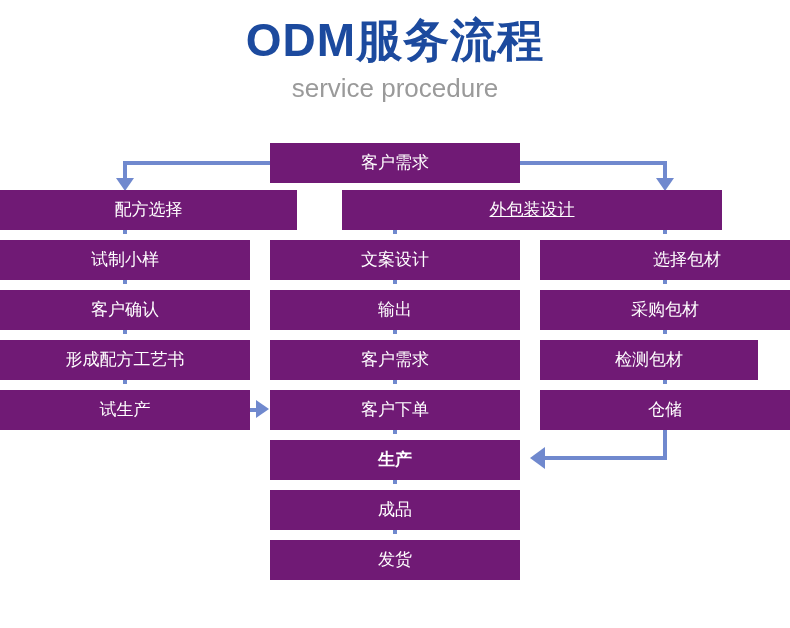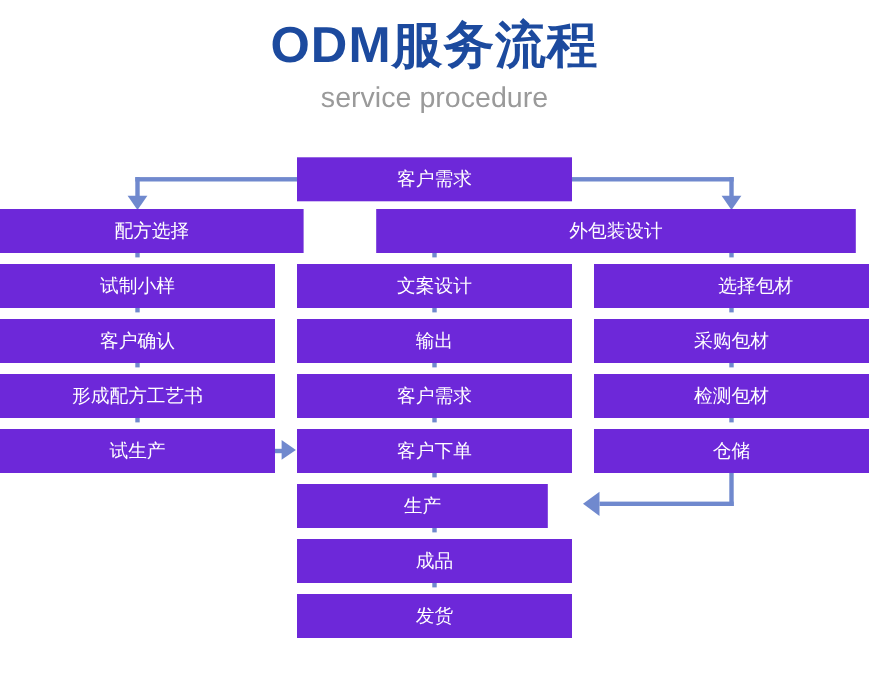--- a/index.html
+++ b/index.html
@@ -42,21 +42,21 @@
     font-size: 26px;
     font-weight: normal;
     color: #9a9a9a;
     line-height: 32px;
     white-space: nowrap;
   }
 
   
   .node {
     position: absolute;
-    background: #6d28d9;
+    background: #701a75;
     color: #ffffff;
     font-size: 17px;
     line-height: 40px;
     height: 40px;
     text-align: center;
     white-space: nowrap;
     overflow: hidden;
     z-index: 3;
   }
 
@@ -140,35 +140,35 @@
   <div class="conn-v" style="left:663px; top:272px; height:12px;"></div>
   <div class="conn-v" style="left:663px; top:322px; height:12px;"></div>
   <div class="conn-v" style="left:663px; top:372px; height:12px;"></div>
 
   <div class="conn-v" style="left:663px; top:422px; height:38px;"></div>
   <div class="conn-h" style="left:545px; top:456px; width:122px;"></div>
   <div class="arrow-left" style="left:530px; top:447px;"></div>
 
   <div class="node" style="left:270px; top:143px; width:250px;">客户需求</div>
 
-  <div class="node" style="left:0px; top:190px; width:276px;">配方选择</div>
+  <div class="node" style="left:0px; top:190px; width:297px;">配方选择</div>
   <div class="node" style="left:0px; top:240px; width:250px;">试制小样</div>
   <div class="node" style="left:0px; top:290px; width:250px;">客户确认</div>
   <div class="node" style="left:0px; top:340px; width:250px;">形成配方工艺书</div>
   <div class="node" style="left:0px; top:390px; width:250px;">试生产</div>
 
-  <div class="node" style="left:342px; top:190px; width:436px;">外包装设计</div>
+  <div class="node" style="left:342px; top:190px; width:380px;text-decoration:underline;">外包装设计</div>
 
   <div class="node" style="left:270px; top:240px; width:250px;">文案设计</div>
   <div class="node" style="left:270px; top:290px; width:250px;">输出</div>
   <div class="node" style="left:270px; top:340px; width:250px;">客户需求</div>
   <div class="node" style="left:270px; top:390px; width:250px;">客户下单</div>
 
   <div class="node" style="left:540px; top:240px; width:294px;">选择包材</div>
   <div class="node" style="left:540px; top:290px; width:250px;">采购包材</div>
-  <div class="node" style="left:540px; top:340px; width:250px;">检测包材</div>
+  <div class="node" style="left:540px; top:340px; width:218px;">检测包材</div>
   <div class="node" style="left:540px; top:390px; width:250px;">仓储</div>
 
-  <div class="node" style="left:270px; top:440px; width:228px;">生产</div>
+  <div class="node" style="left:270px; top:440px; width:250px;font-weight:bold;">生产</div>
   <div class="node" style="left:270px; top:490px; width:250px;">成品</div>
   <div class="node" style="left:270px; top:540px; width:250px;">发货</div>
 
 </div>
 
 </body></html>

